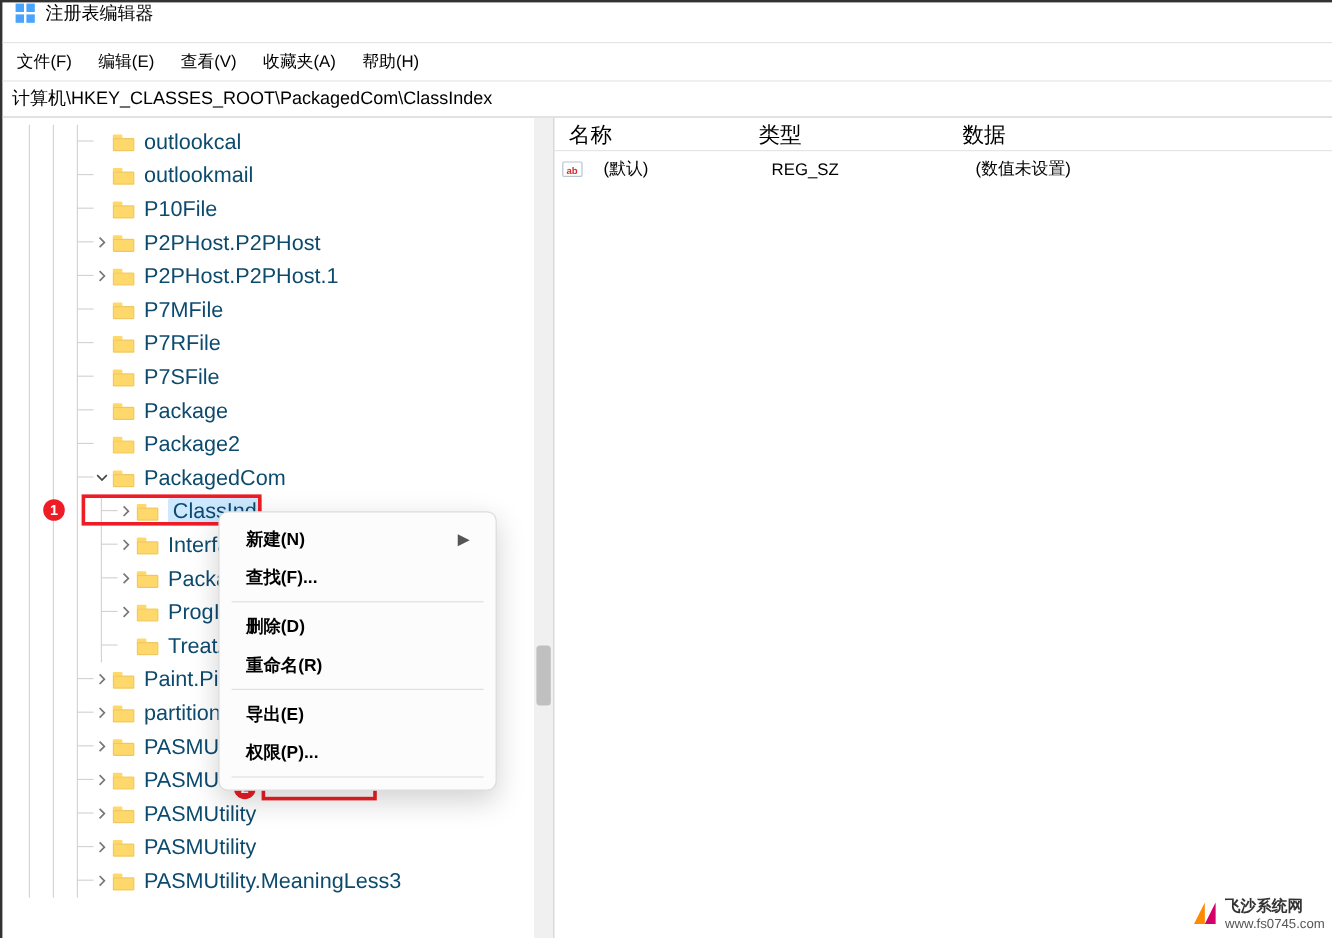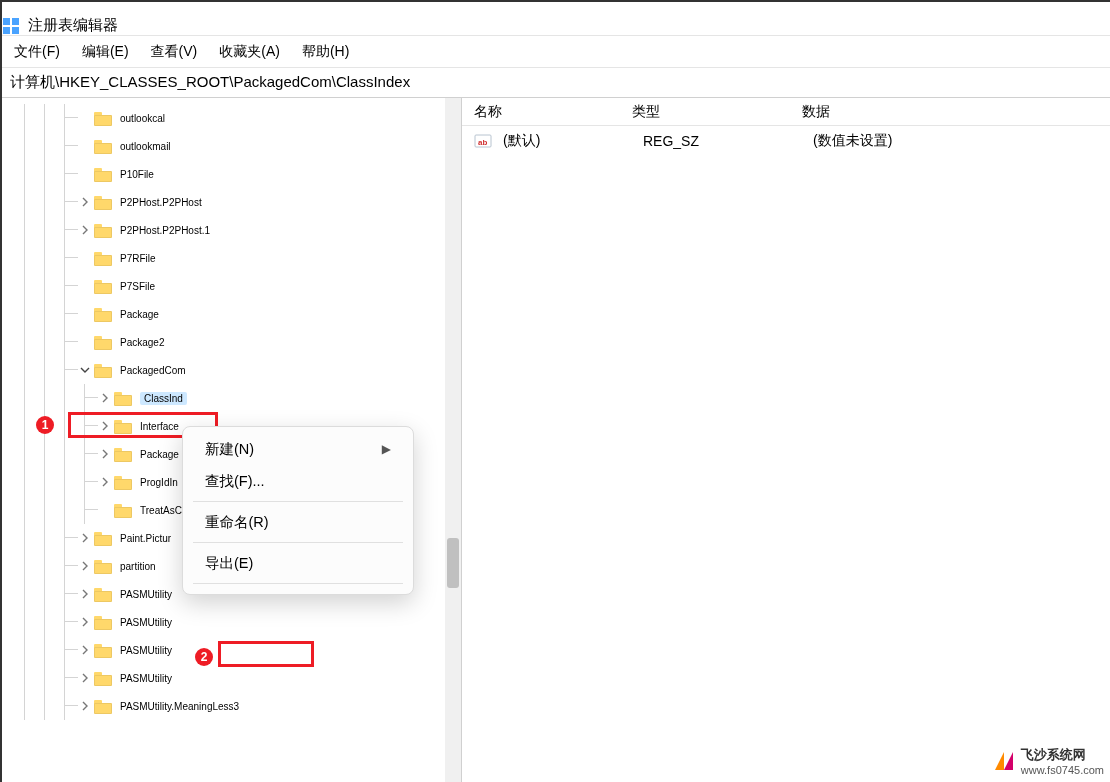--- a/index.html
+++ b/index.html
@@ -12,21 +12,22 @@
     width: 1110px;
     height: 782px;
     overflow: hidden;
     border-left: 2px solid #333;
     border-top: 2px solid #333;
   }
   
   .titlebar {
     height: 34px;
     display: flex;
-    align-items: flex-end;
+    align-items: flex-start;
+    padding-left: 10px;
     gap: 8px;
     border-bottom: 1px solid #e5e5e5;
   }
   .app-icon {
     width: 18px; height: 18px;
     display: inline-flex; align-items: center; justify-content: center;
   }
   .titlebar-title { font-size: 15px; }
   
   .menubar {
@@ -61,32 +62,32 @@
     background: #f0f0f0;
   }
   .tree-thumb {
     position: absolute; left: 2px; right: 2px; top: 440px; height: 50px;
     background: #c0c0c0; border-radius: 3px;
   }
   .values-pane { flex: 1; display: flex; flex-direction: column; }
   .values-header {
     height: 28px; display: flex; align-items: center;
     border-bottom: 1px solid #e5e5e5;
-    font-size: 14px;
+    font-size: 18px;
   }
   .col-name { width: 170px; padding-left: 12px; }
   .col-type { width: 170px; }
   .col-data { flex: 1; }
   .value-row {
     height: 30px; display: flex; align-items: center;
     font-size: 14px;
   }
   .value-icon {
     width: 29px; height: 18px; margin-left: 6px; margin-right: 6px;
-    display: inline-flex; align-items: center; justify-content: center;
+    display: inline-flex; align-items: center; justify-content: flex-start;
   }
   
   .tree-row {
     height: 28px; display: flex; align-items: center;
     white-space: nowrap;
   }
   .lines { position: relative; height: 28px; flex: 0 0 auto; }
   .vline, .hline { position: absolute; background: #bfbfbf; }
   .chevron {
     width: 14px; height: 14px; display: inline-flex; align-items: center; justify-content: center;
@@ -99,21 +100,21 @@
   }
   .folder::before {
     content: ""; position: absolute; left: 0; top: 2px; width: 8px; height: 4px;
     background: #ffd86b; border-radius: 1px 1px 0 0;
   }
   .folder::after {
     content: ""; position: absolute; left: 0; top: 5px; width: 18px; height: 11px;
     background: #ffd86b; border-radius: 1px;
     box-shadow: inset 0 0 0 1px rgba(0,0,0,0.07);
   }
-  .tree-label { font-size: 10px; color: #000000; }
+  .tree-label { font-size: 18px; color: #0c4a6e; }
   .tree-label.selected {
     background: #cde8ff; padding: 1px 4px; border-radius: 2px;
   }
   
   .hlbox {
     position: absolute; border: 3px solid #ee1c25; pointer-events: none;
   }
   .hlnum {
     position: absolute; width: 18px; height: 18px; border-radius: 9px;
     background: #ee1c25; color: #fff; font-size: 12px; font-weight: bold;
@@ -128,21 +129,21 @@
     width: 232px;
     background: #fcfcfc;
     border: 1px solid #dcdcdc;
     border-radius: 8px;
     box-shadow: 0 8px 24px rgba(0,0,0,0.18);
     padding: 6px 0;
     z-index: 50;
   }
   .ctx-item {
     height: 32px; display: flex; align-items: center; padding: 0 22px;
-    font-size: 14.5px; cursor: default; justify-content: space-between;
+    font-size: 14.5px; cursor: default; justify-content: space-between; font-weight: bold;
   }
   .ctx-item.bold { font-weight: 600; }
   .ctx-sep { height: 1px; background: #e0e0e0; margin: 4px 10px; }
   .ctx-arrow { color: #555; font-size: 12px; }
   
   .watermark {
     position: absolute; right: 6px; bottom: 6px;
     display: flex; align-items: center; gap: 6px;
     font-size: 13px; color: #333;
   }
@@ -264,20 +265,35 @@
             <div class="vline" style="left: 42px; top: 0px; bottom: 0px; width: 1px; background: rgb(212, 212, 212);"></div>
             <div class="vline" style="left: 62px; top: 0px; bottom: 0px; width: 1px; background: rgb(212, 212, 212);"></div>
             <div class="hline" style="left: 62px; top: 13px; height: 1px; width: 14px; background: rgb(212, 212, 212);"></div>
           </div>
           <span class="chevron blank">
             <svg width="10" height="10" viewBox="0 0 10 10">
               <path d="M3 1 L7 5 L3 9" fill="none" stroke="#777" stroke-width="1.4"></path>
             </svg>
           </span>
           <span class="folder"></span>
+          <span class="tree-label">P7MFile</span>
+        </div>
+        <div class="tree-row">
+          <div class="lines" style="width: 76px;">
+            <div class="vline" style="left: 22px; top: 0px; bottom: 0px; width: 1px; background: rgb(212, 212, 212);"></div>
+            <div class="vline" style="left: 42px; top: 0px; bottom: 0px; width: 1px; background: rgb(212, 212, 212);"></div>
+            <div class="vline" style="left: 62px; top: 0px; bottom: 0px; width: 1px; background: rgb(212, 212, 212);"></div>
+            <div class="hline" style="left: 62px; top: 13px; height: 1px; width: 14px; background: rgb(212, 212, 212);"></div>
+          </div>
+          <span class="chevron blank">
+            <svg width="10" height="10" viewBox="0 0 10 10">
+              <path d="M3 1 L7 5 L3 9" fill="none" stroke="#777" stroke-width="1.4"></path>
+            </svg>
+          </span>
+          <span class="folder"></span>
           <span class="tree-label">P7RFile</span>
         </div>
         <div class="tree-row">
           <div class="lines" style="width: 76px;">
             <div class="vline" style="left: 22px; top: 0px; bottom: 0px; width: 1px; background: rgb(212, 212, 212);"></div>
             <div class="vline" style="left: 42px; top: 0px; bottom: 0px; width: 1px; background: rgb(212, 212, 212);"></div>
             <div class="vline" style="left: 62px; top: 0px; bottom: 0px; width: 1px; background: rgb(212, 212, 212);"></div>
             <div class="hline" style="left: 62px; top: 13px; height: 1px; width: 14px; background: rgb(212, 212, 212);"></div>
           </div>
           <span class="chevron blank">
@@ -550,25 +566,31 @@
 <div class="ctx-menu">
   <div class="ctx-item">
     <span>新建(N)</span>
     <span class="ctx-arrow">▶</span>
   </div>
   <div class="ctx-item">
       <span>查找(F)...</span>
     </div>
   <div class="ctx-sep"></div>
   <div class="ctx-item">
+      <span>删除(D)</span>
+    </div>
+  <div class="ctx-item">
       <span>重命名(R)</span>
     </div>
   <div class="ctx-sep"></div>
   <div class="ctx-item">
       <span>导出(E)</span>
+    </div>
+  <div class="ctx-item">
+      <span>权限(P)...</span>
     </div>
   <div class="ctx-sep"></div>
 </div>
 
 <div class="hlbox" style="left:216px; top:639px; width:96px; height:26px;"></div>
 <div class="hlnum" style="left:193px; top:646px;">2</div>
 
 <div class="watermark">
   <span class="logo">
     <svg width="22" height="22" viewBox="0 0 22 22">

